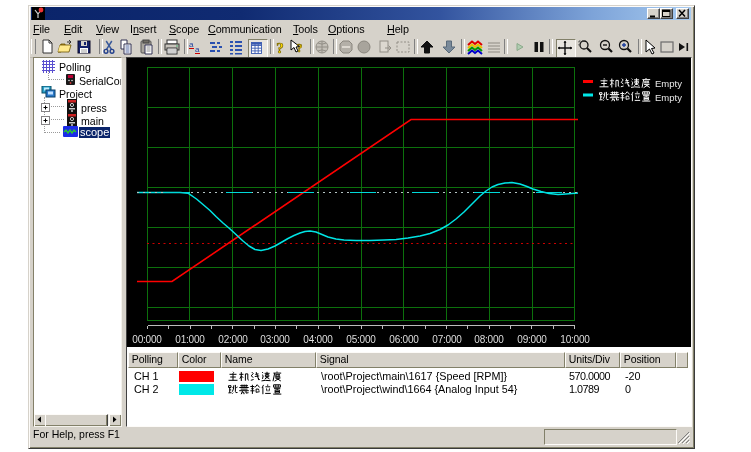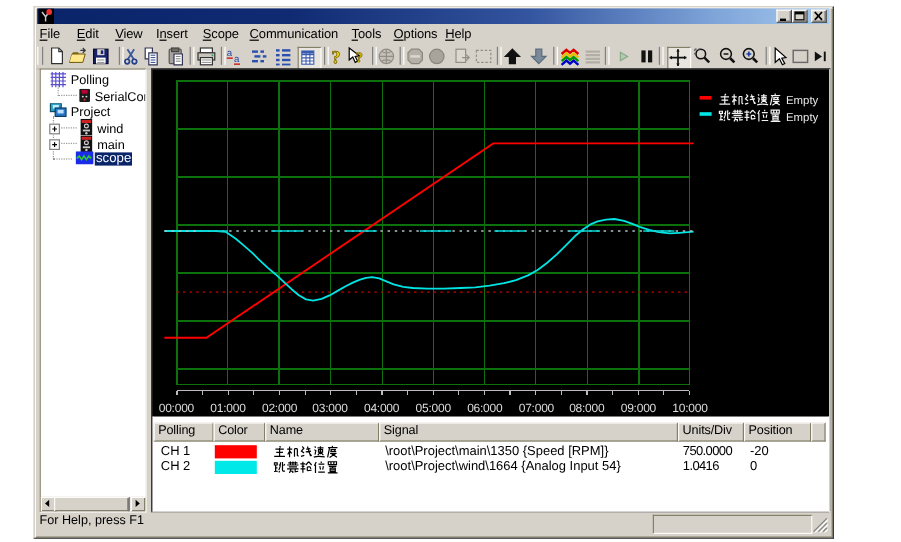--- a/index.html
+++ b/index.html
@@ -57,21 +57,21 @@
 
 <div class="abs menu">
 <span style="left:3px;"><u>F</u>ile</span>
 <span style="left:34px;"><u>E</u>dit</span>
 <span style="left:66px;"><u>V</u>iew</span>
 <span style="left:100px;">I<u>n</u>sert</span>
 <span style="left:139px;"><u>S</u>cope</span>
 <span style="left:178px;"><u>C</u>ommunication</span>
 <span style="left:263px;"><u>T</u>ools</span>
 <span style="left:298px;"><u>O</u>ptions</span>
-<span style="left:341px;"><u>H</u>elp</span>
+<span style="left:357px;"><u>H</u>elp</span>
 </div>
 
 <div class="abs toolbar" id="toolbar">
 <div class="grip"></div>
 <div class="ticon" style="left:9.5px;">
         <svg width="16" height="16">
           <path d="M3 1 H9 L12 4 V14 H3 Z" fill="#fff" stroke="#333"></path>
           <path d="M9 1 V4 H12" fill="none" stroke="#333"></path>
         </svg>
       </div>
@@ -337,21 +337,21 @@
       </div>
  <div class="abs" style="left:33px;top:41px;width:10px;height:14px;">
   <svg width="10" height="14">
           <rect x="0" y="0" width="10" height="14" fill="#111"></rect>
           <rect x="1" y="1" width="8" height="2.5" fill="#c22"></rect>
           <circle cx="5" cy="6" r="1.6" fill="none" stroke="#ccc"></circle>
           <rect x="2" y="9" width="6" height="1.5" fill="#ccc"></rect>
           <circle cx="5" cy="12" r="1" fill="#ccc"></circle>
         </svg>
       </div>
- <div class="titem" style="left:47px;top:44px;">wind</div>
+ <div class="titem" style="left:47px;top:44px;">press</div>
 
  <div class="abs" style="left:7px;top:58px;width:7px;height:7px;background:#fff;border:1px solid #848284;">
         <svg width="7" height="7">
           <path d="M1.5 3.5 H5.5 M3.5 1.5 V5.5" stroke="#000" stroke-width="1"></path>
         </svg>
       </div>
  <div class="abs" style="left:33px;top:55px;width:10px;height:14px;">
   <svg width="10" height="14">
           <rect x="0" y="0" width="10" height="14" fill="#111"></rect>
           <rect x="1" y="1" width="8" height="2.5" fill="#c22"></rect>
@@ -492,24 +492,24 @@
       </div>
 <div class="abs" style="left:228px;top:384px;width:56px;height:11px;">
         <svg width="56" height="11" viewBox="0 0 56 11" stroke="#000">
           <use href="#g_tiao" x="0" y="0.5"></use>
           <use href="#g_wu" x="11" y="0.5"></use>
           <use href="#g_lun" x="22" y="0.5"></use>
           <use href="#g_wei" x="33" y="0.5"></use>
           <use href="#g_zhi" x="44" y="0.5"></use>
         </svg>
       </div>
-<div class="trow" style="left:321px;top:370px;">\root\Project\main\1350 {Speed [RPM]}</div>
+<div class="trow" style="left:321px;top:370px;">\root\Project\main\1617 {Speed [RPM]}</div>
 <div class="trow" style="left:321px;top:383px;">\root\Project\wind\1664 {Analog Input 54}</div>
-<div class="trow" style="left:569px;top:370px;letter-spacing:-0.5px;">750.0000</div>
-<div class="trow" style="left:569px;top:383px;letter-spacing:-0.5px;">1.0416</div>
+<div class="trow" style="left:569px;top:370px;letter-spacing:-0.5px;">570.0000</div>
+<div class="trow" style="left:569px;top:383px;letter-spacing:-0.5px;">1.0789</div>
 <div class="trow" style="left:625px;top:370px;">-20</div>
 <div class="trow" style="left:625px;top:383px;">0</div>
 </div>
 
 <div class="abs sbar"></div>
 <div class="abs" style="left:33px;top:428px;font-size:10.5px;color:#000;">For Help, press F1</div>
 <div class="abs" style="left:544px;top:429px;width:131px;height:14px;border:1px solid;border-color:#828069 #fdfbf8 #fdfbf8 #828069;background:#d6d2ca;"></div>
 <div class="abs" style="left:677px;top:431px;width:13px;height:13px;">
 <svg width="13" height="13">
         <path d="M12 1 L1 12 M12 5 L5 12 M12 9 L9 12" stroke="#808080" stroke-width="1"></path>

